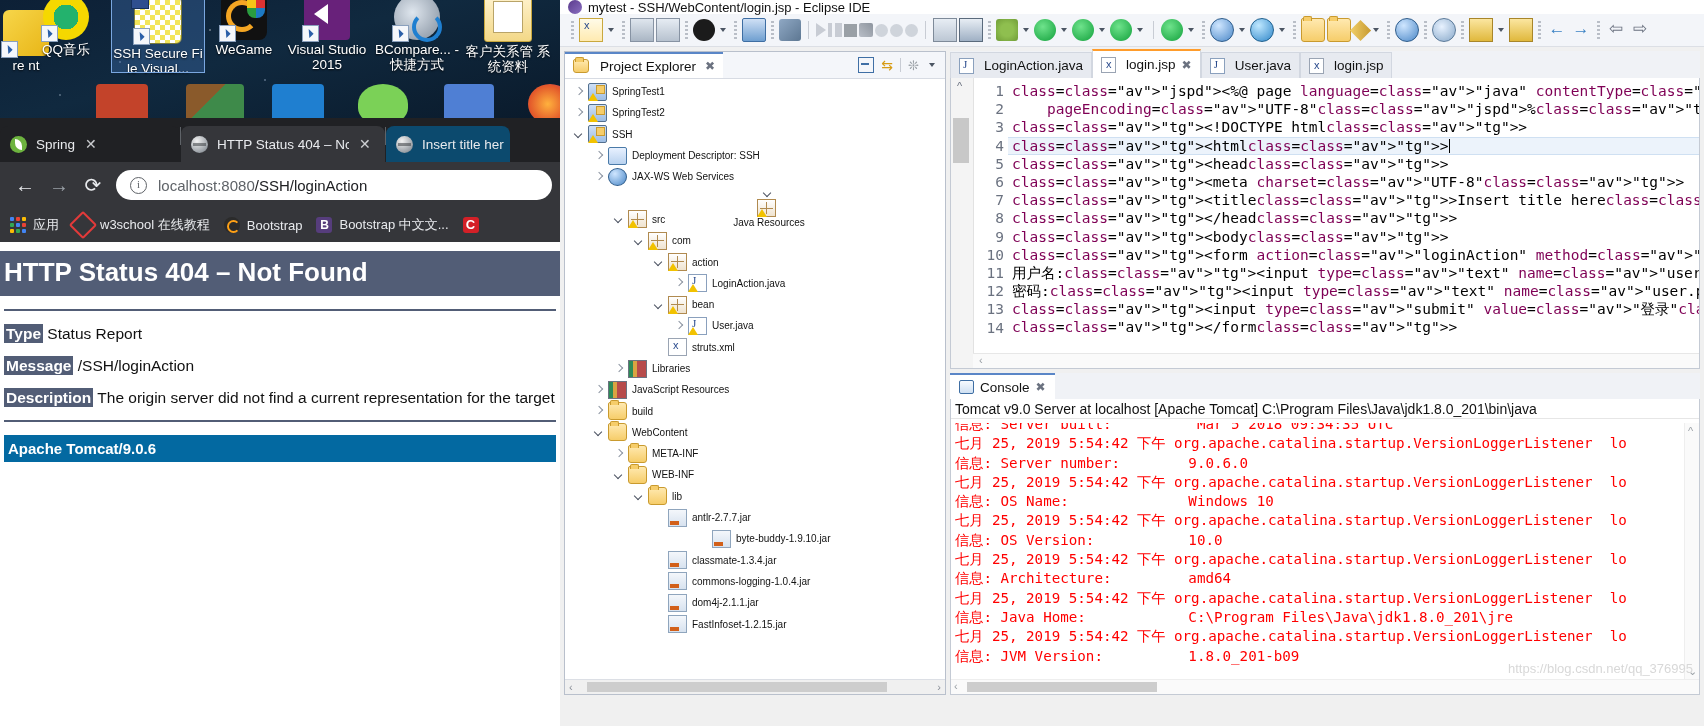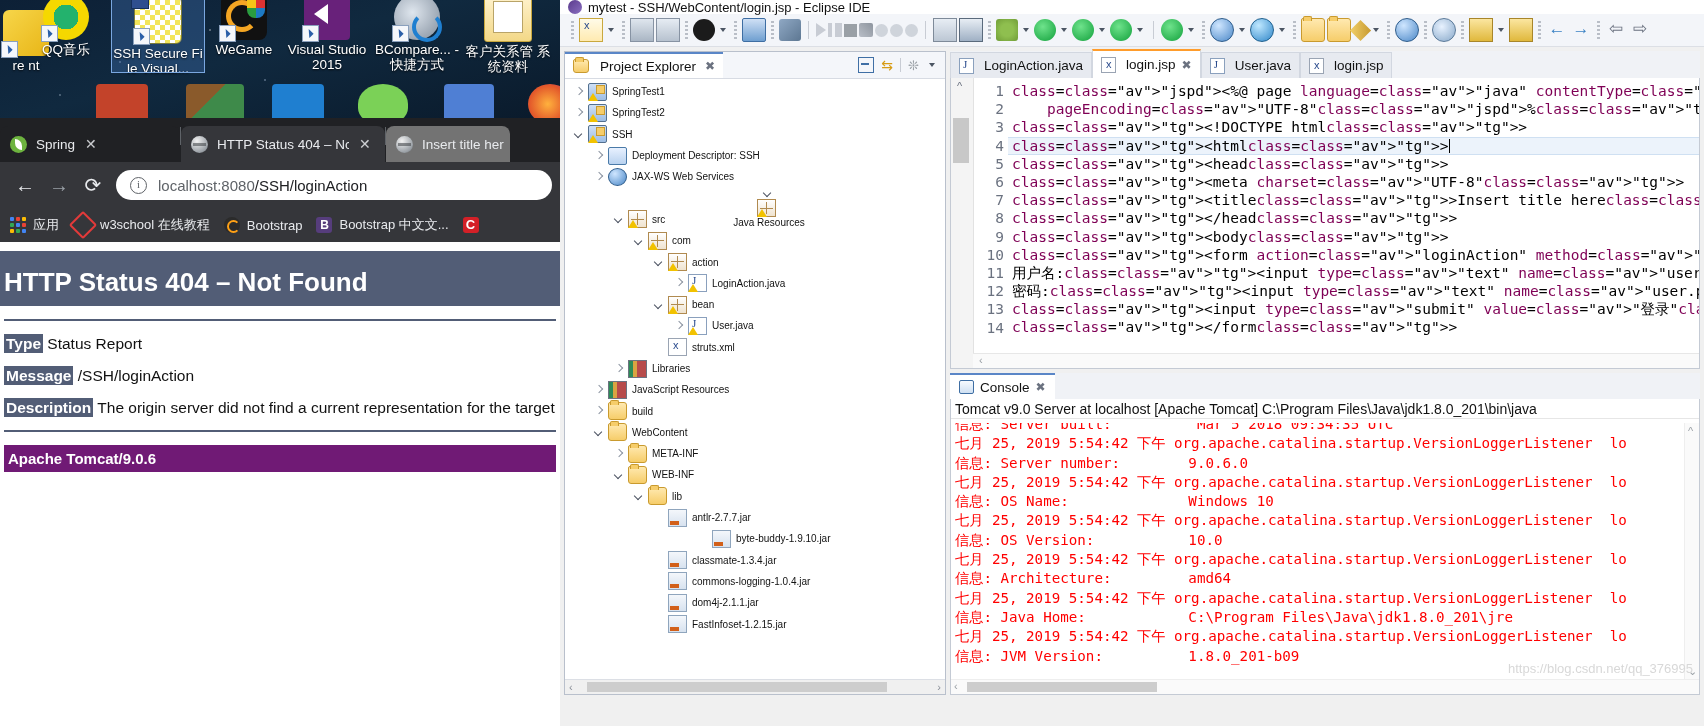--- a/index.html
+++ b/index.html
@@ -52,25 +52,25 @@
   .omnibox .url .host{color:#5f6368;}
 
   .chrome-bm{height:34px;background:#35363a;display:flex;align-items:center;padding:0 10px;color:#e8eaed;font-size:13px;gap:14px;}
   .bm{display:flex;align-items:center;gap:7px;white-space:nowrap;}
   .bm .bi{width:16px;height:16px;flex:0 0 auto;border-radius:3px;position:relative;}
   .apps-grid{display:grid;grid-template-columns:repeat(3,4px);grid-template-rows:repeat(3,4px);gap:2px;width:16px;}
   .apps-grid i{display:block;width:4px;height:4px;border-radius:1px;}
 
   
   .page404{background:#fff;height:490px;padding:0;overflow:hidden;font-family:"Liberation Sans",sans-serif;}
-  .p404-h1{background:#525D76;color:#fff;font-size:26px;font-weight:bold;padding:16px 4px 8px 4px;margin:9px 0 0 0;}
+  .p404-h1{background:#525D76;color:#fff;font-size:26px;font-weight:bold;padding:6px 4px 8px 4px;margin:9px 0 0 0;}
   .p404-hr{height:2px;background:#525D76;margin:13px 4px;}
   .p404-row{font-size:15.5px;color:#111;margin:0 4px 13px 4px;line-height:19px;white-space:nowrap;}
   .p404-row b{background:#525D76;color:#fff;padding:1px 2px;font-weight:bold;}
-  .p404-foot{background:#701a75;color:#fff;font-size:15px;font-weight:bold;padding:5px 4px;margin:6px 4px 0 4px;}
+  .p404-foot{background:#0369a1;color:#fff;font-size:15px;font-weight:bold;padding:5px 4px;margin:6px 4px 0 4px;}
 
   
   .eclipse{position:absolute;left:560px;top:0;width:1144px;height:726px;background:#f0f0f0;overflow:hidden;
     font-family:"Liberation Sans",sans-serif;}
   .ec-title{height:14px;background:#fff;display:flex;align-items:center;padding-left:8px;font-size:13px;color:#111;}
   .ec-title .tico{width:14px;height:14px;border-radius:50%;background:linear-gradient(135deg,#5a3a8c,#8a6fc0);margin-right:6px;flex:0 0 auto;}
   .ec-menu{height:28px;background:#fff;display:flex;align-items:center;padding-left:10px;gap:20px;font-size:14.5px;color:#111;}
   .ec-menu span{cursor:default;}
   .ec-toolbar{height:32px;background:#f3f5f9;border-bottom:1px solid #dcdfe5;display:flex;align-items:center;padding-left:8px;gap:2px;}
   .tbi{width:22px;height:22px;position:relative;display:inline-block;}
@@ -235,21 +235,21 @@
         <span class="tt">Spring</span>
         <span class="x">✕</span>
       </div>
       <div class="tabsep"></div>
       <div class="ctab" style="background:#35363a;width:188px;">
         <span class="favicon fav-globe"></span>
         <span class="tt" style="max-width:132px;">HTTP Status 404 – Nc</span>
         <span class="x">✕</span>
       </div>
       <div class="tabsep"></div>
-      <div class="ctab" style="background:#737373;">
+      <div class="ctab" style="background:#0c4a6e;">
         <span class="favicon fav-globe"></span>
         <span class="tt" style="max-width:92px;">Insert title her</span>
       </div>
     </div>
 
     <div class="chrome-omni">
       <div class="navbtn">←</div>
       <div class="navbtn dim">→</div>
       <div class="navbtn">⟳</div>
       <div class="omnibox">

